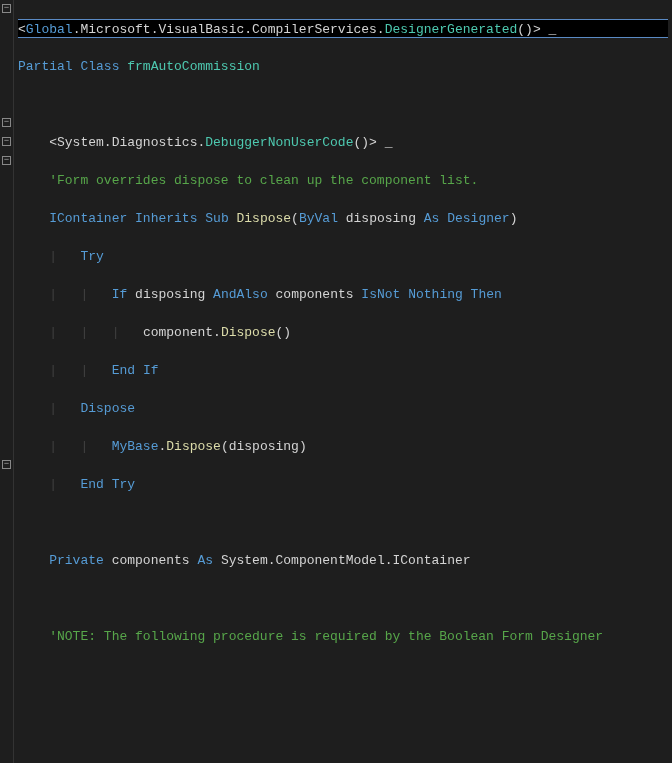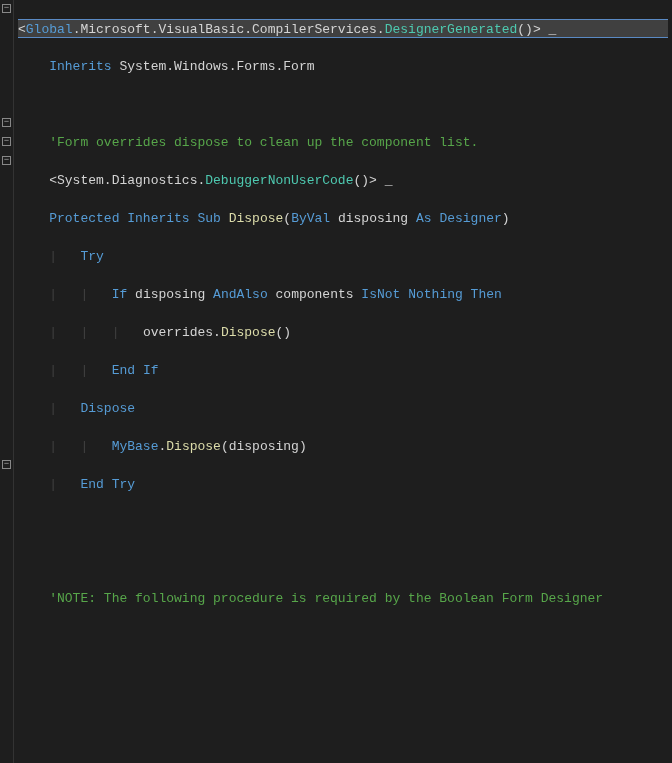--- a/index.html
+++ b/index.html
@@ -44,21 +44,21 @@
   }
   .code {
     flex: 1;
     padding: 0 4px;
     white-space: pre;
     color: #d4d4d4;
     position: relative;
   }
   .line { height: 19px; }
   .line.sel {
-    background: #404040;
+    background: #000000;
   }
   .line.sel-border {
     border: 1px solid #5a8ac4;
     border-left: none;
     border-right: none;
     height: 19px;
   }
   .kw { color: #569cd6; }       
   .type { color: #4ec9b0; }     
   .method { color: #dcdcaa; }   
@@ -74,33 +74,34 @@
 <div class="editor">
   <div class="gutter">
     <div class="fold" style="top:4px;"></div>
     <div class="fold" style="top:118px;"></div>
     <div class="fold" style="top:137px;"></div>
     <div class="fold" style="top:156px;"></div>
     <div class="fold" style="top:460px;"></div>
   </div>
   <div class="code">
 <div class="line sel sel-border"><span class="op">&lt;</span><span class="kw">Global</span><span class="member">.Microsoft.VisualBasic.CompilerServices.</span><span class="type">DesignerGenerated</span><span class="member">()</span><span class="op">&gt;</span><span class="underscore"> _</span></div>
-<div class="line">    <span class="kw">Inherits</span> <span class="member">System.Windows.Forms.Form</span></div>
+<div class="line"><span class="kw">Partial</span> <span class="kw">Class</span> <span class="type">frmAutoCommission</span></div>
 <div class="line"> </div>
+<div class="line">    <span class="member">&lt;System.Diagnostics.</span><span class="type">DebuggerNonUserCode</span><span class="member">()&gt; _</span></div>
 <div class="line">    <span class="comment">'Form overrides dispose to clean up the component list.</span></div>
-<div class="line">    <span class="member">&lt;System.Diagnostics.</span><span class="type">DebuggerNonUserCode</span><span class="member">()&gt; _</span></div>
-<div class="line">    <span class="kw">Protected</span> <span class="kw">Inherits</span> <span class="kw">Sub</span> <span class="method">Dispose</span>(<span class="kw">ByVal</span> <span class="member">disposing</span> <span class="kw">As</span> <span class="kw">Designer</span>)</div>
+<div class="line">    <span class="kw">IContainer</span> <span class="kw">Inherits</span> <span class="kw">Sub</span> <span class="method">Dispose</span>(<span class="kw">ByVal</span> <span class="member">disposing</span> <span class="kw">As</span> <span class="kw">Designer</span>)</div>
 <div class="line">    <span class="guide">|</span>   <span class="kw">Try</span></div>
 <div class="line">    <span class="guide">|</span>   <span class="guide">|</span>   <span class="kw">If</span> <span class="member">disposing</span> <span class="kw">AndAlso</span> <span class="member">components</span> <span class="kw">IsNot</span> <span class="kw">Nothing</span> <span class="kw">Then</span></div>
-<div class="line">    <span class="guide">|</span>   <span class="guide">|</span>   <span class="guide">|</span>   <span class="member">overrides.</span><span class="method">Dispose</span><span class="member">()</span></div>
+<div class="line">    <span class="guide">|</span>   <span class="guide">|</span>   <span class="guide">|</span>   <span class="member">component.</span><span class="method">Dispose</span><span class="member">()</span></div>
 <div class="line">    <span class="guide">|</span>   <span class="guide">|</span>   <span class="kw">End</span> <span class="kw">If</span></div>
 <div class="line">    <span class="guide">|</span>   <span class="kw">Dispose</span></div>
 <div class="line">    <span class="guide">|</span>   <span class="guide">|</span>   <span class="kw">MyBase</span><span class="member">.</span><span class="method">Dispose</span><span class="member">(</span><span class="member">disposing</span><span class="member">)</span></div>
 <div class="line">    <span class="guide">|</span>   <span class="kw">End</span> <span class="kw">Try</span></div>
 <div class="line"> </div>
+<div class="line">    <span class="kw">Private</span> <span class="member">components</span> <span class="kw">As</span> <span class="member">System.ComponentModel.IContainer</span></div>
 <div class="line"> </div>
 <div class="line">    <span class="comment">'NOTE: The following procedure is required by the Boolean Form Designer</span></div>
 
 
 
 
 
 
 
 

